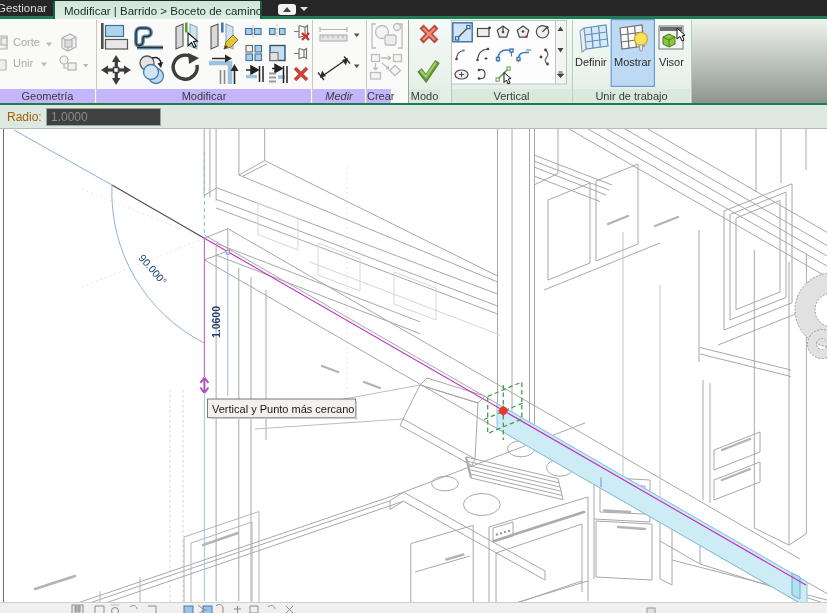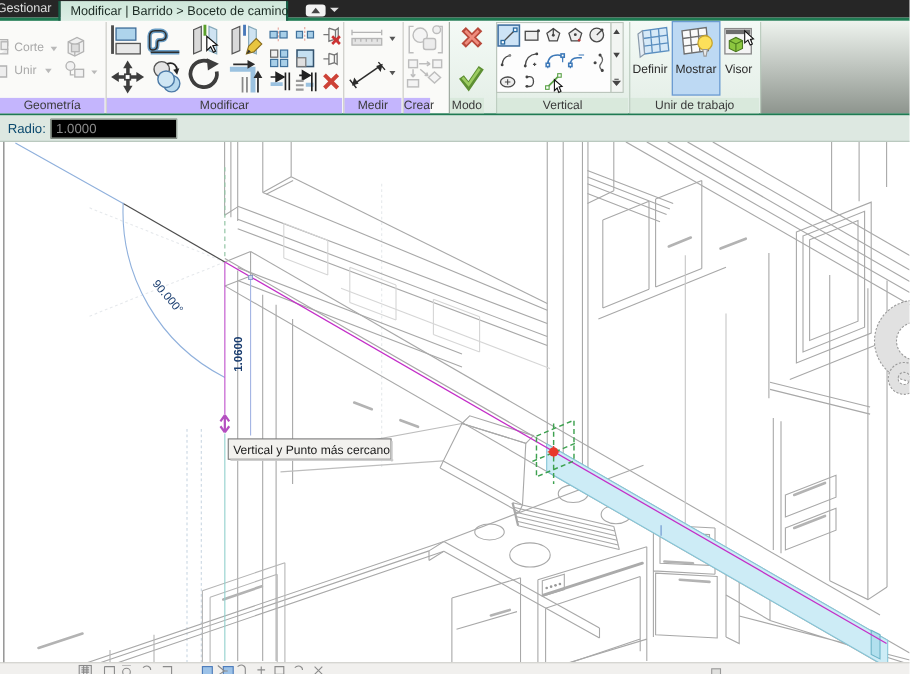--- a/index.html
+++ b/index.html
@@ -26,23 +26,23 @@
 #ribbonempty{left:691px;top:19px;width:136px;height:84px;
  background:linear-gradient(#eef3ee,#8e958e);}
 #greenline2{left:0;top:103px;width:827px;height:2px;background:#1f7a52;}
 .plabel{position:absolute;top:88.5px;height:14.5px;background:#c4b5fd;color:#3a3a3a;
  font-size:11px;text-align:center;line-height:14px;}
 .plabelg{background:#d9e9dc;}
 .psep{position:absolute;top:20px;height:83px;width:1px;background:#c9c9c4;}
 
 #optbar{left:0;top:105px;width:827px;height:24px;background:#dde8e1;
  border-bottom:1px solid #aebfb3;box-sizing:border-box;}
-#optbar .lbl{position:absolute;left:7px;top:5px;font-size:12px;color:#0c4a6e;}
+#optbar .lbl{position:absolute;left:7px;top:5px;font-size:12px;color:#a16207;}
 #optbar .field{position:absolute;left:46px;top:3px;width:105px;height:16px;
- background:#000000;border:1px solid #9aa59b;font-size:12px;color:#8a8a8a;padding:0 4px;line-height:16px;}
+ background:#404040;border:1px solid #9aa59b;font-size:12px;color:#8a8a8a;padding:0 4px;line-height:16px;}
 
 #canvas{left:0;top:129px;width:827px;height:473px;background:#fff;}
 #canvasborder{left:3px;top:129px;width:1px;height:473px;background:#6e6e6e;}
 #bottombar{left:0;top:602px;width:827px;height:11px;background:#f1f0ee;border-top:1px solid #cfcfca;box-sizing:border-box;}
 </style>
 </head>
 <body>
 <div class="abs" id="tabbar"></div>
 <div class="abs" id="greenline"></div>
 <div class="abs" id="gestionar">Gestionar</div>
@@ -51,21 +51,21 @@
   </div>
 <div class="abs" id="minbtn"></div>
 <div class="abs" id="mindd"></div>
 <div class="abs" id="ribbon"></div>
 <div class="abs" id="ribbonctx"></div>
 <div class="abs" id="ribbonempty"></div>
 <div class="abs" id="greenline2"></div>
 
 <div class="plabel" style="left:0px;width:95px;">Geometría</div>
 <div class="plabel" style="left:97px;width:214px;">Modificar</div>
-<div class="plabel" style="left:313px;width:52px;">Medir</div>
+<div class="plabel" style="left:313px;width:52px;font-style:italic;">Medir</div>
 <div class="plabel" style="left:367px;width:24px;">Crear</div>
 <div class="plabel plabelg" style="left:409px;width:31px;">Modo</div>
 <div class="plabel plabelg" style="left:452px;width:119px;">Vertical</div>
 <div class="plabel plabelg" style="left:573px;width:117px;">Unir de trabajo</div>
 <div class="psep" style="left:96px;"></div>
 <div class="psep" style="left:312px;"></div>
 <div class="psep" style="left:366px;"></div>
 <div class="psep" style="left:408px;background:#9aa59b;"></div>
 <div class="psep" style="left:451px;background:#b9cabc;"></div>
 <div class="psep" style="left:572px;background:#b9cabc;"></div>

